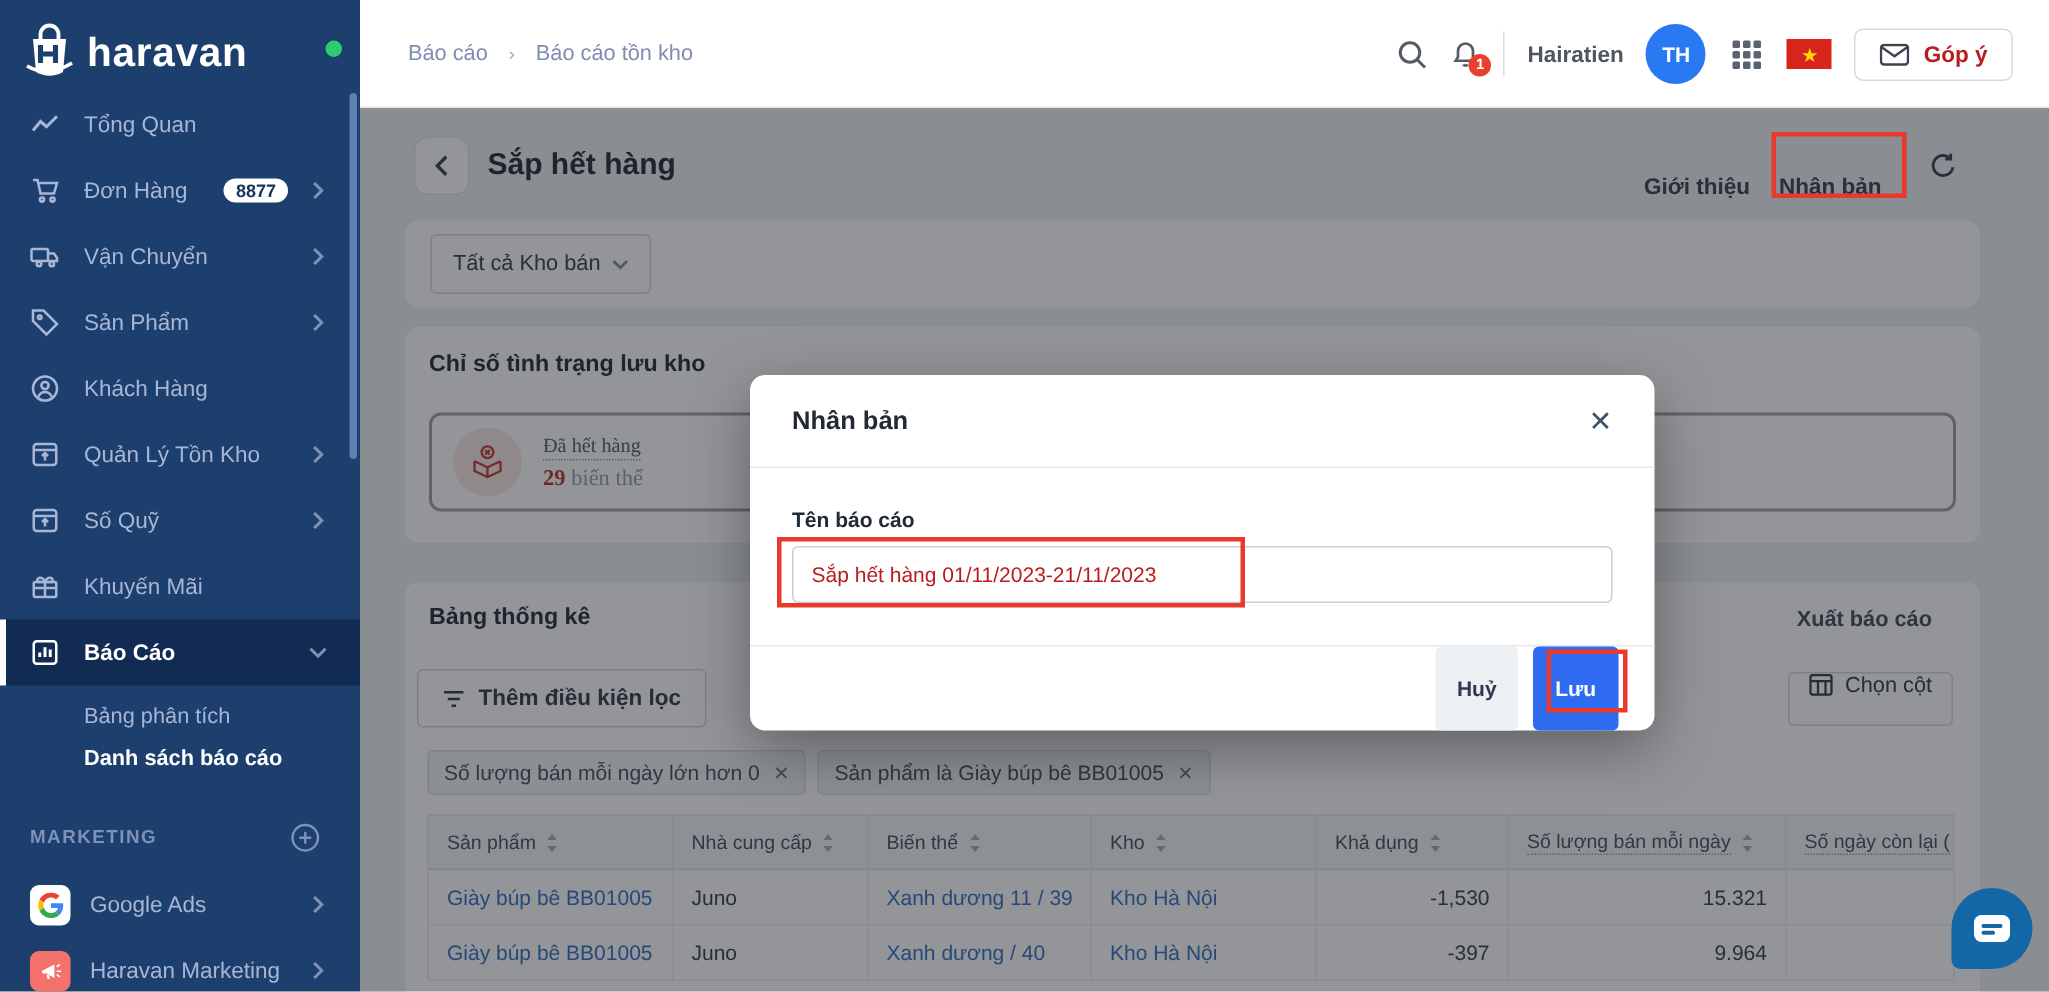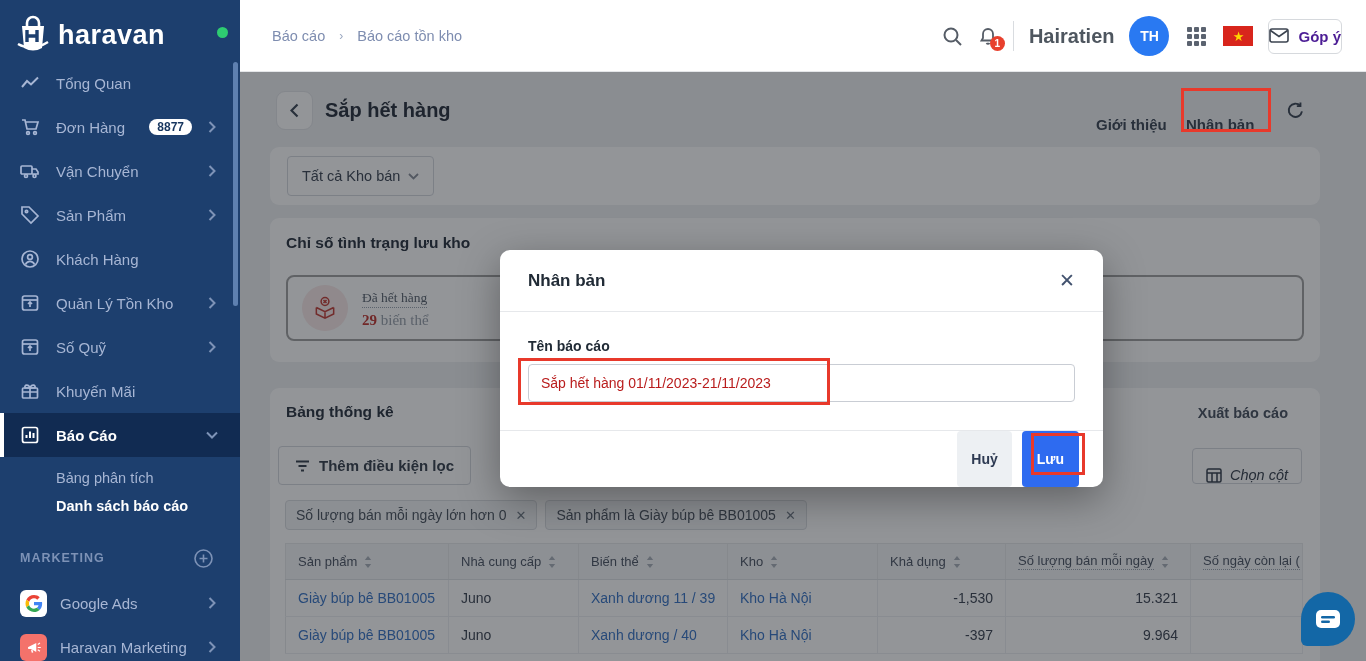--- a/index.html
+++ b/index.html
@@ -33,27 +33,27 @@
             border-bottom:1px solid #e4e6e9; z-index:55; }
   .crumbs { position:absolute; left:32px; top:28px; font-size:14.5px; color:#7e8db0; display:flex; gap:14px; align-items:center; }
   .crumb { cursor:pointer; }
   .crumb-sep { color:#9aa7c0; font-size:12px; }
   .tb-right { position:absolute; right:24px; top:0; height:72px; display:flex; align-items:center; gap:15px; }
   .tb-icon { color:#555c66; display:flex; cursor:pointer; }
   .bell-wrap { position:relative; }
   .bell-badge { position:absolute; right:-7px; bottom:-4px; background:#e8402d; color:#fff; font-size:10px;
                 font-weight:700; width:15px; height:15px; border-radius:50%; display:flex; align-items:center; justify-content:center; }
   .tb-div { width:1px; height:30px; background:#d9dce0; }
-  .tb-name { font-size:20px; font-weight:700; color:#4e565f; cursor:pointer; }
+  .tb-name { font-size:15px; font-weight:700; color:#4e565f; cursor:pointer; }
   .tb-avatar { width:40px; height:40px; border-radius:50%; background:#2979f2; color:#fff; font-weight:700;
                font-size:14px; display:flex; align-items:center; justify-content:center; cursor:pointer; }
   .tb-flag { width:30px; height:20px; background:#d8251c; color:#ffd600; font-size:13px; display:flex;
              align-items:center; justify-content:center; cursor:pointer; }
-  .tb-feedback { display:flex; align-items:flex-start; gap:9px; border:1px solid #d6d9dd; border-radius:6px;
-                 padding:8px 0; font-size:15px; font-weight:700; color:#4c1d95; background:#fff; cursor:pointer; }
+  .tb-feedback { display:flex; align-items:center; gap:9px; border:1px solid #d6d9dd; border-radius:6px;
+                 padding:8px 16px; font-size:15px; font-weight:700; color:#b91c1c; background:#fff; cursor:pointer; }
 
   
   #content { position:absolute; left:240px; top:72px; width:1126px; height:589px; background:#eef0f2; overflow:hidden; }
   .back-btn { position:absolute; left:36px; top:19px; width:37px; height:39px; background:#fff; border:1px solid #e3e5e9;
               border-radius:9px; display:flex; align-items:center; justify-content:center; color:#3d4756; cursor:pointer; }
   .page-title { position:absolute; left:85px; top:27px; font-size:20px; font-weight:700; color:#2a323f; }
   .hdr-link { position:absolute; top:30px; font-size:15px; font-weight:600; color:#3d4756; cursor:pointer;margin-top:14px; }
   .refresh-ic { position:absolute; left:1046px; top:29px; color:#3d4756; cursor:pointer; }
   .panel { position:absolute; left:30px; width:1050px; background:#fff; border-radius:9px; }
   .drop-btn { position:absolute; left:17px; top:9px; height:40px; display:flex; align-items:center; gap:8px;
@@ -65,23 +65,23 @@
             justify-content:center; color:#c4403a; margin-right:14px; }
   .m-label { font-size:13.5px; color:#5b6470; border-bottom:1px dotted #9aa3af; display:inline-block; padding-bottom:1px; }
   .m-line2 { margin-top:4px; font-size:15px; color:#98a0ab; }
   .m-val { font-weight:700; }
   .m-val.red { color:#c23934; }
   .m-val.dark { color:#333c4a; }
   .export-lbl { position:absolute; right:32px; top:17px; font-size:14.5px; font-weight:600; color:#4a5361; cursor:pointer; }
   .filter-btn { position:absolute; left:8px; top:58px; height:39px; display:flex; align-items:center; gap:9px;
                 border:1px solid #d6d9de; border-radius:4px; padding:0 16px; font-size:15px; font-weight:600;
                 color:#39424f; background:#fff; cursor:pointer; }
-  .cols-btn { position:absolute; left:922px; top:60px; height:36px; display:flex; align-items:flex-end; gap:8px;
+  .cols-btn { position:absolute; left:922px; top:60px; height:36px; display:flex; align-items:flex-start; gap:8px;
               border:1px solid #d6d9de; border-radius:4px; padding:0 13px; font-size:14.5px; color:#39424f;
-              background:#fff; cursor:pointer;font-style:italic; }
+              background:#fff; cursor:pointer; }
   .chip-row { position:absolute; left:15px; top:112px; display:flex; gap:8px; }
   .chip { display:flex; align-items:center; gap:9px; background:#f3f4f6; border:1px solid #d9dce0; border-radius:4px;
           height:30px; padding:0 10px; font-size:14px; color:#4c5560; cursor:pointer; white-space:nowrap; }
   .chip-x { color:#707a85; font-size:13px; cursor:pointer; }
 
   
   .data-table { position:absolute; left:15px; top:155px; width:1017px; border-collapse:collapse; table-layout:fixed;
                 background:#fff; border:1px solid #e7e9ec; }
   .data-table th { background:#f5f6f8; height:36px; font-size:13px; font-weight:400; color:#4d5665; text-align:left;
                    padding:0 12px; border-right:1px solid #e7e9ec; border-bottom:1px solid #dfe2e6; white-space:nowrap; overflow:hidden; }

